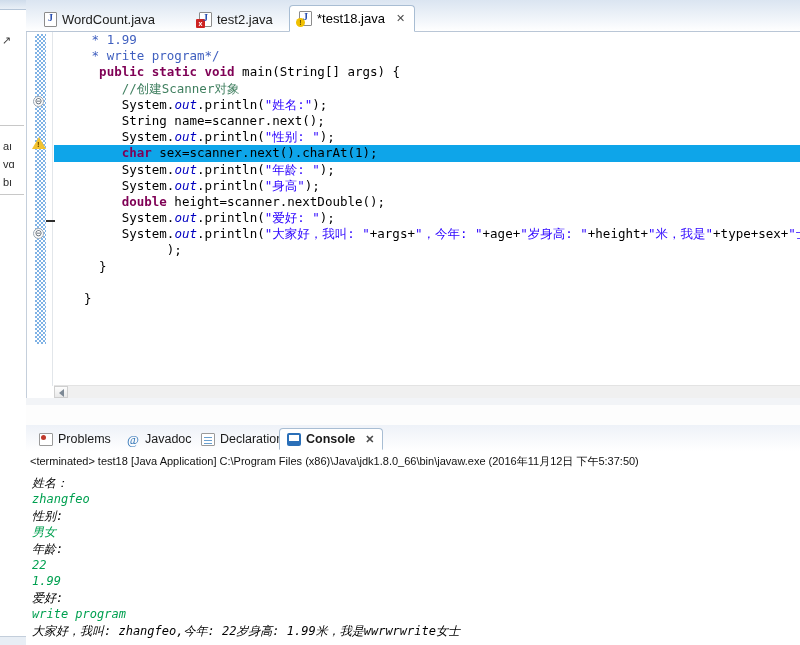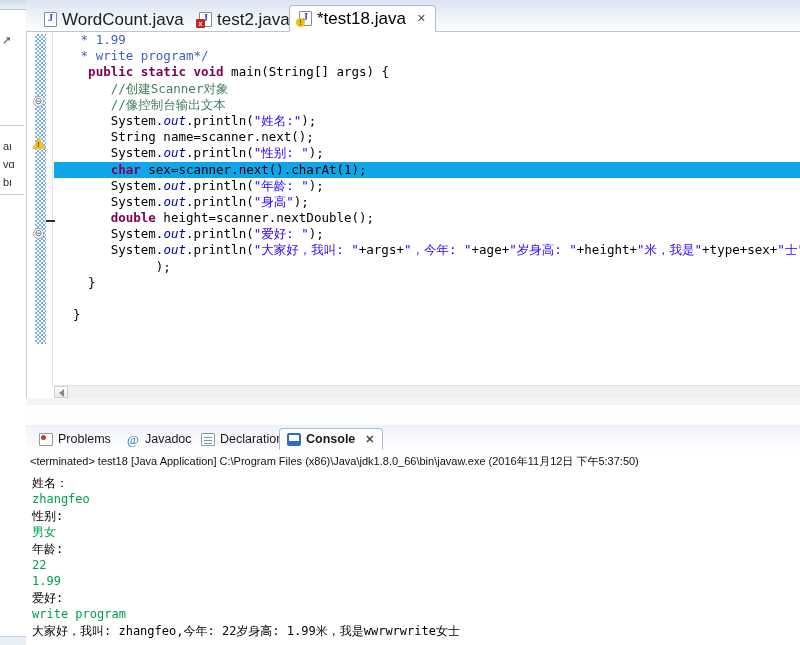--- a/index.html
+++ b/index.html
@@ -57,21 +57,21 @@
     border: 1px solid transparent;
     white-space: nowrap;
   }
   .tab.inactive { top: 7px; height: 25px; }
   .tab.active {
     background: #ffffff;
     border: 1px solid #a8bdd3; border-bottom: 1px solid #ffffff;
     border-radius: 4px 4px 0 0;
     box-shadow: 0 -1px 0 rgba(255,255,255,.9) inset;
   }
-  .tab .tabtext { font-size: 17px; }
+  .tab .tabtext { font-size: 13px; }
   .tab.active .tabtext { color: #000; }
   .tab-close {
     margin-left: 6px; font-size: 11px; color: #4d4d4d;
     font-family: "Liberation Sans", sans-serif;
   }
 
   
   .ficon {
     position: relative; width: 13px; height: 15px; flex: 0 0 13px;
     background: #ffffff; border: 1px solid #8c8c8c; border-radius: 1px;
@@ -136,21 +136,21 @@
 
   .code {
     position: absolute; left: 27px; top: 0; width: 747px; height: 354px;
     overflow: hidden;
     font-family: "DejaVu Sans Mono", monospace;
     font-size: 12.5px;
   }
   .cline {
     height: 16.2px; line-height: 16.2px;
     white-space: pre; color: #000000;
-    padding-left: 4px;
+    padding-left: 15px;
   }
   .cline.hl { background: #0ea5e9; }
   .kw  { color: #7f0055; font-weight: bold; }
   .cmt { color: #3f7f5f; }
   .str { color: #2a00ff; }
   .fld { color: #0000c0; font-style: italic; }
   .jdoc{ color: #3f5fbf; }
 
   .hscroll {
     position: absolute; left: 27px; bottom: 0; width: 747px; height: 13px;
@@ -228,21 +228,21 @@
     font-size: 11px; color: #111; white-space: nowrap;
   }
   .console-out {
     position: absolute; left: 0; top: 46px; width: 774px; height: 188px;
     padding: 4px 0 0 6px;
     background: #ffffff;
     font-family: "DejaVu Sans Mono", monospace;
     font-size: 12px;
     overflow: hidden;
   }
-  .oline { height: 16.4px; line-height: 16.4px; white-space: pre; }
+  .oline { height: 16.4px; line-height: 16.4px; white-space: pre; font-style: italic; }
   .oline.prompt { color: #000000; }
   .oline.input  { color: #00a050; }
   .oline.final  { color: #000000; }
 
   .bottom-edge {
     position: absolute; left: 0; top: 636px; width: 26px; height: 9px;
     background: #e8eef5; border-top: 1px solid #c3cedb;
   }
 </style>
 </head>
@@ -289,21 +289,20 @@
         <div class="fold f1">⊖</div>
         <div class="fold f2">⊖</div>
         <div class="fold-dash"></div>
       </div>
 
       <div class="code" id="code-lines">
           <div class="cline"><span>   </span><span class="jdoc">* 1.99</span></div>
           <div class="cline"><span>   </span><span class="jdoc">* write program*/</span></div>
           <div class="cline"><span>    </span><span class="kw">public static void </span><span>main(String[] args) {</span></div>
           <div class="cline"><span>       </span><span class="cmt">//创建Scanner对象</span></div>
-          <div class="cline"><span>       </span><span class="cmt">//像控制台输出文本</span></div>
           <div class="cline"><span>       </span><span>System.</span><span class="fld">out</span><span>.println(</span><span class="str">"姓名:"</span><span>);</span></div>
           <div class="cline"><span>       </span><span>String name=scanner.next();</span></div>
           <div class="cline"><span>       </span><span>System.</span><span class="fld">out</span><span>.println(</span><span class="str">"性别: "</span><span>);</span></div>
           <div class="cline hl"><span>       </span><span class="kw">char</span><span> sex=scanner.next().charAt(1);</span></div>
           <div class="cline"><span>       </span><span>System.</span><span class="fld">out</span><span>.println(</span><span class="str">"年龄: "</span><span>);</span></div>
           <div class="cline"><span>       </span><span>System.</span><span class="fld">out</span><span>.println(</span><span class="str">"身高"</span><span>);</span></div>
           <div class="cline"><span>       </span><span class="kw">double</span><span> height=scanner.nextDouble();</span></div>
           <div class="cline"><span>       </span><span>System.</span><span class="fld">out</span><span>.println(</span><span class="str">"爱好: "</span><span>);</span></div>
           <div class="cline"><span>       </span><span>System.</span><span class="fld">out</span><span>.println(</span><span class="str">"大家好，我叫: "</span><span>+args+</span><span class="str">"，今年: "</span><span>+age+</span><span class="str">"岁身高: "</span><span>+height+</span><span class="str">"米，我是"</span><span>+type+sex+</span><span class="str">"士"</span></div>
           <div class="cline"><span>             </span><span>);</span></div>

